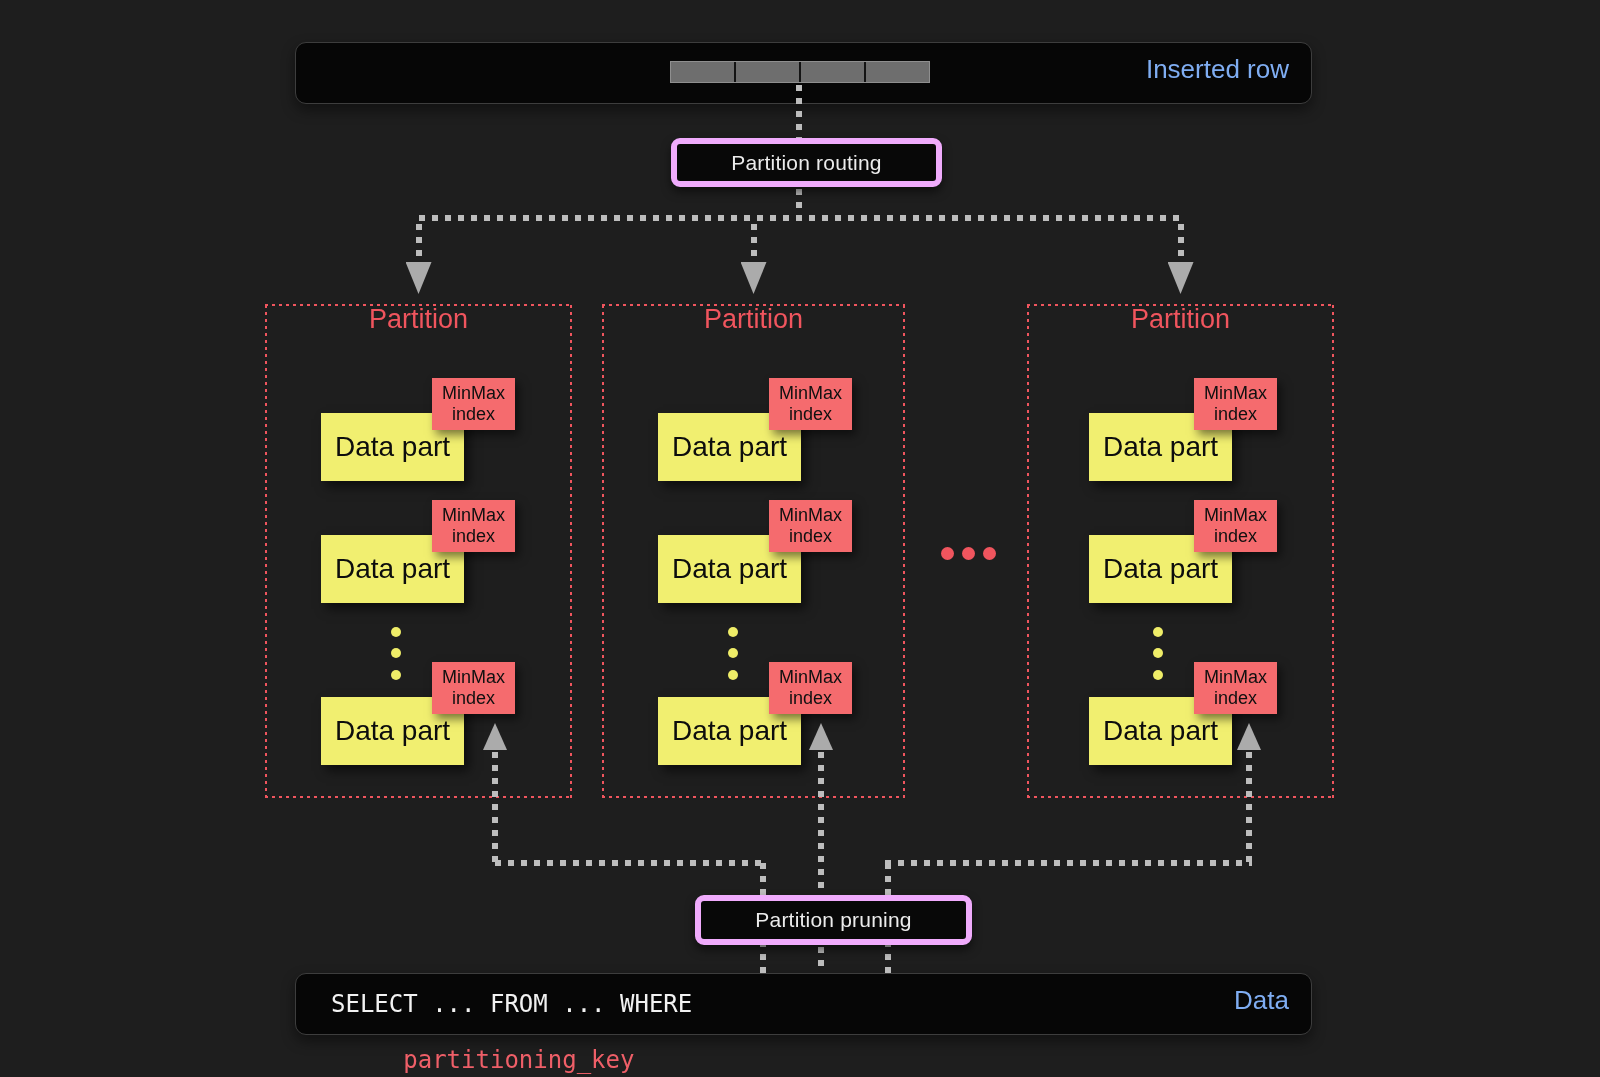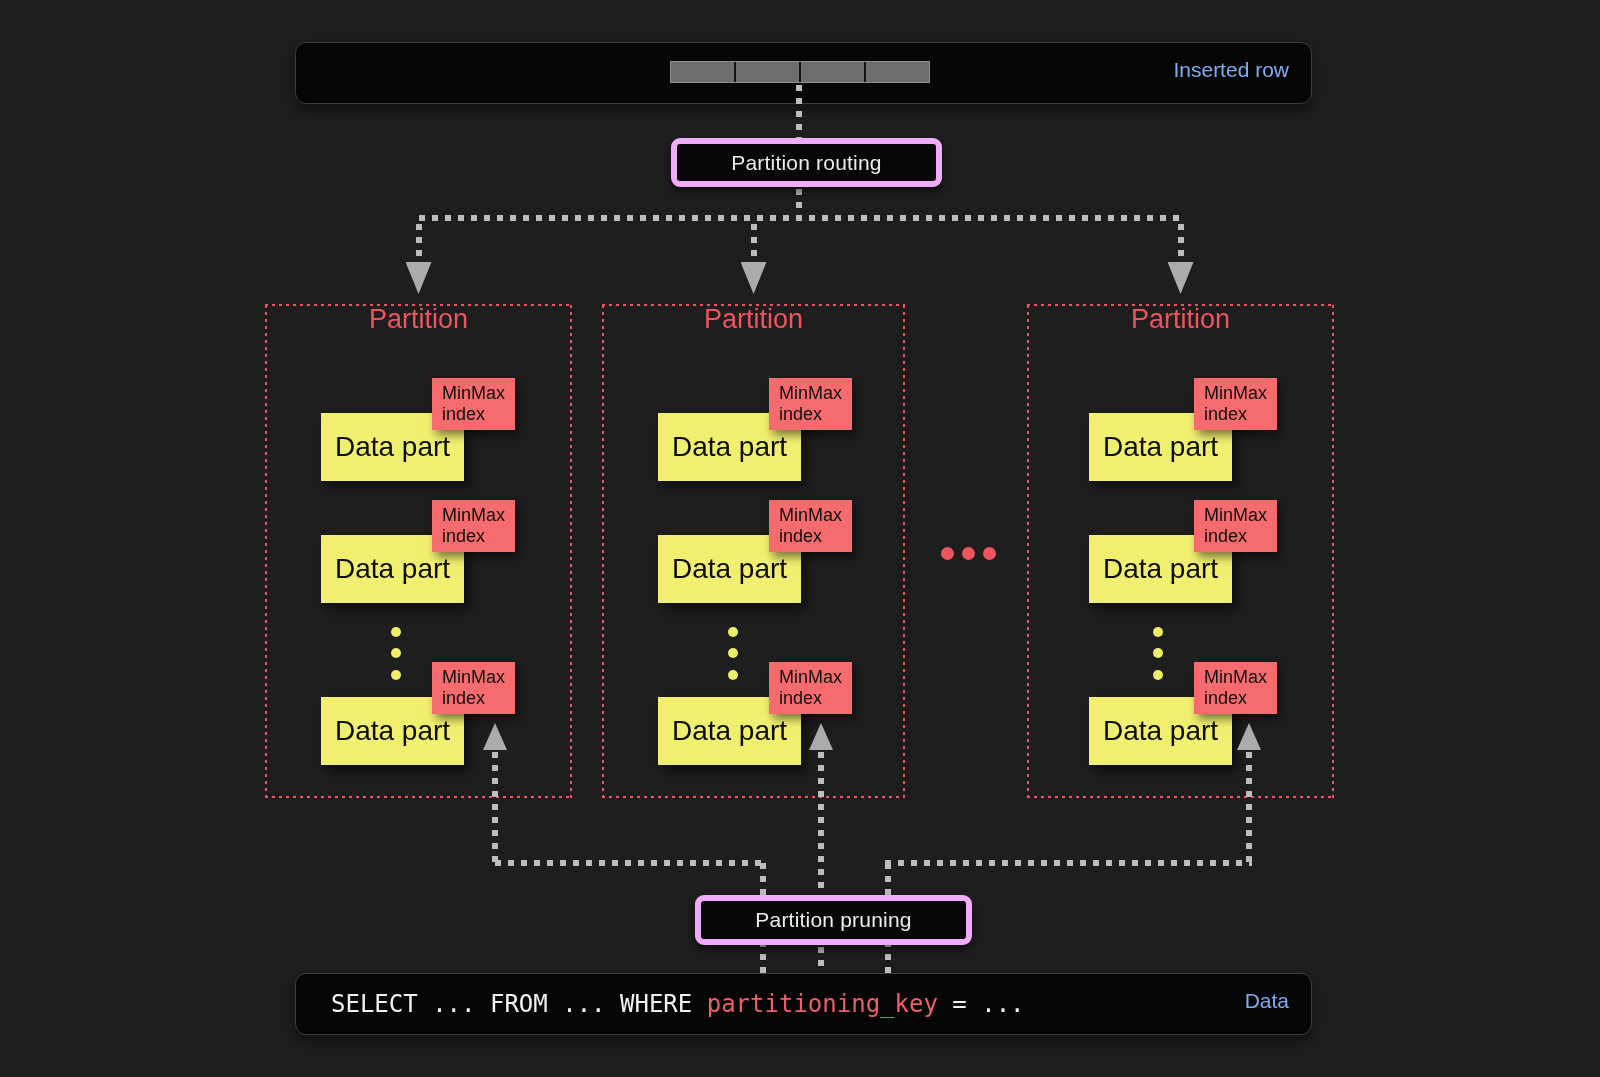--- a/index.html
+++ b/index.html
@@ -59,43 +59,44 @@
   }
   .datapart{
     position:absolute;background:var(--yellow);
     display:flex;align-items:center;justify-content:center;
     color:#0d0d0d;font-size:28px;
     box-shadow:5px 6px 10px rgba(0,0,0,.55);
     z-index:2;
   }
   .minmax{
     position:absolute;background:var(--minmax-bg);
-    display:flex;align-items:center;justify-content:center;text-align:left;
+    display:flex;align-items:center;justify-content:center;text-align:center;
     color:#101010;font-size:18px;line-height:21px;
     box-shadow:4px 5px 9px rgba(0,0,0,.5);
     z-index:3;
   }
   .ydot{position:absolute;width:10px;height:10px;border-radius:50%;background:#efed68;z-index:2;}
   .rdot{position:absolute;width:13px;height:13px;border-radius:50%;background:var(--red);z-index:2;}
   
   .seg-bar{
     position:absolute;left:374px;top:18px;width:260px;height:22px;
     display:flex;gap:2px;background:#141414;border:1px solid #8f8f8f;box-sizing:border-box;
   }
   .seg-bar .cell{flex:1;background:var(--barcell);}
   .panel-label{
     position:absolute;right:22px;top:0;bottom:7px;
-    display:flex;align-items:center;color:var(--blue);font-size:21px;
+    display:flex;align-items:center;color:var(--blue);font-size:26px;
   }
   .sql{
-    position:absolute;left:35px;top:0;bottom:0;display:flex;align-items:center;
+    position:absolute;left:35px;top:16px;bottom:0;display:flex;align-items:center;
     font-family:"DejaVu Sans Mono",monospace;font-size:24px;color:var(--sqlwhite);
     white-space:pre;
-  }
-  .sql .key{color:var(--sqlkey);}
+    flex-direction:column;
+  }
+  .sql .key{color:var(--sqlkey);margin-top:28px;}
 </style>
 </head>
 <body>
 
 <div class="canvas">
 
   <div class="panel" style="left:295px;top:42px;width:1015px;height:60px;">
     <div class="seg-bar">
         <div class="cell"></div>
         <div class="cell"></div>

